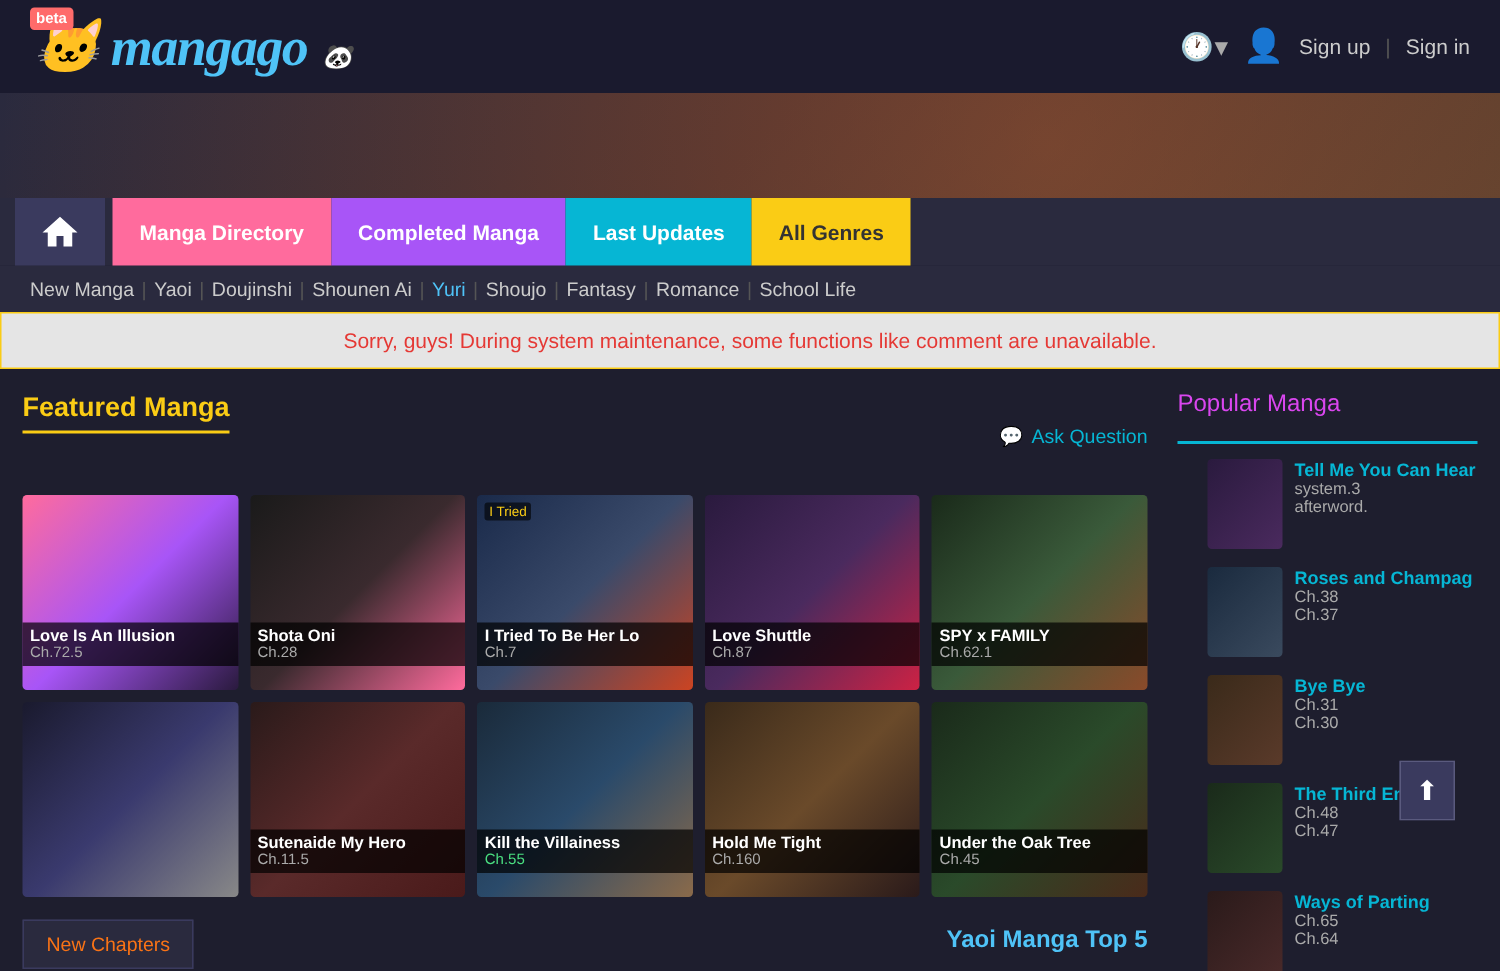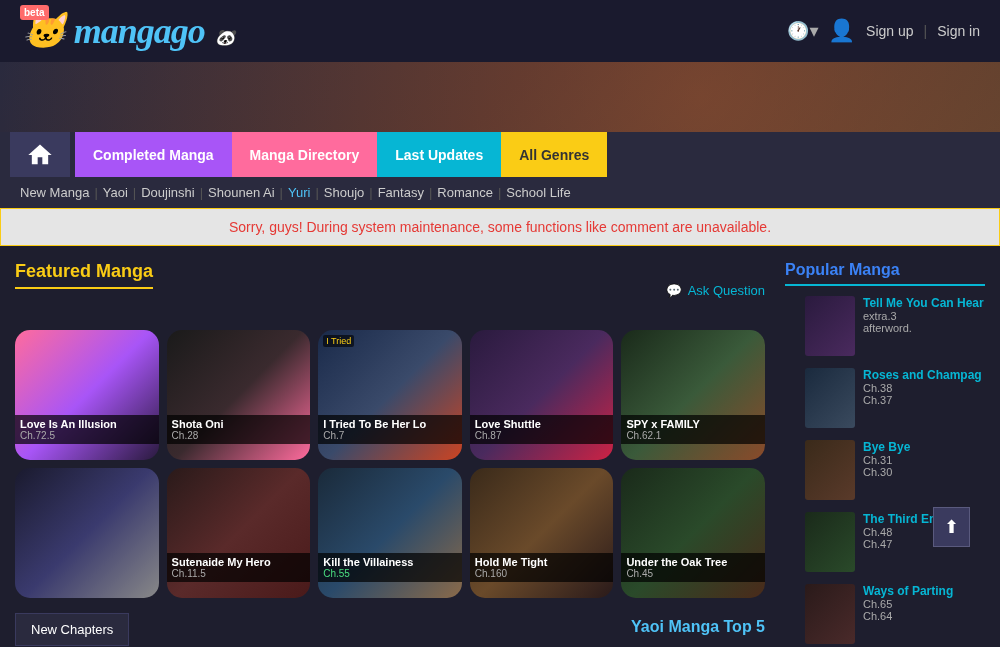--- a/index.html
+++ b/index.html
@@ -39,48 +39,48 @@
     .main { display: flex; padding: 15px; gap: 20px; background: #1e1e2e; }
     .left-content { flex: 1; }
     .right-sidebar { width: 200px; }
 
     
     .section-title { font-size: 18px; font-weight: bold; color: #facc15; border-bottom: 2px solid #facc15; padding-bottom: 5px; margin-bottom: 31px; display: inline-block; }
     .ask-question { float: right; color: #06b6d4; font-size: 13px; cursor: pointer; display: flex; align-items: center; gap: 5px; }
 
     .manga-grid { display: grid; grid-template-columns: repeat(5, 1fr); gap: 8px; margin-bottom: 15px; }
     .manga-card { position: relative; cursor: pointer; }
-    .manga-card-img { width: 100%; height: 130px; object-fit: cover; display: block; background: #3a3a5e; border-radius: 15px; overflow: hidden; position: relative; }
+    .manga-card-img { width: 100%; height: 130px; object-fit: cover; display: block; background: #3a3a5e; border-radius: 3px; overflow: hidden; position: relative; }
     .manga-card-info { position: absolute; bottom: 16px; left: 0; right: 0; background: rgba(0,0,0,0.7); padding: 3px 5px; }
     .manga-card-title { font-size: 11px; color: white; font-weight: bold; white-space: nowrap; overflow: hidden; text-overflow: ellipsis; }
     .manga-card-chapter { font-size: 10px; color: #aaa; }
     .manga-card-chapter.green { color: #4ade80; }
 
     
     .img-1 { background: linear-gradient(135deg, #ff6b9d, #a855f7, #2a1a3e); }
     .img-2 { background: linear-gradient(135deg, #1a1a1a, #3a2a2e, #ff6b9d); }
     .img-3 { background: linear-gradient(135deg, #1a2a4a, #3a4a6a, #cc4422); }
     .img-4 { background: linear-gradient(135deg, #2a1a3e, #4a2a5e, #cc2244); }
     .img-5 { background: linear-gradient(135deg, #1a2a1a, #3a5a3a, #8a4a2a); }
     .img-6 { background: linear-gradient(135deg, #1a1a2e, #3a3a6e, #888); }
     .img-7 { background: linear-gradient(135deg, #2a1a1a, #5a2a2a, #4a1a1a); }
     .img-8 { background: linear-gradient(135deg, #1a2a3a, #2a4a6a, #8a6a4a); }
     .img-9 { background: linear-gradient(135deg, #3a2a1a, #6a4a2a, #2a1a1a); }
     .img-10 { background: linear-gradient(135deg, #1a2a1a, #2a4a2a, #4a2a1a); }
 
     .manga-card-label { position: absolute; top: 5px; left: 5px; font-size: 9px; background: rgba(0,0,0,0.6); color: #facc15; padding: 1px 3px; border-radius: 2px; }
 
     
-    .new-chapters-btn { background: #2a2a3e; border: 1px solid #3a3a5e; color: #ffffff; padding: 8px 15px; cursor: pointer; font-size: 13px; display: inline-block; }
+    .new-chapters-btn { background: #2a2a3e; border: 1px solid #3a3a5e; color: #f97316; padding: 8px 15px; cursor: pointer; font-size: 13px; display: inline-block; }
 
     
     .yaoi-title { color: #4fc3f7; font-size: 16px; font-weight: bold; margin-bottom: 5px; }
 
     
-    .popular-title { font-size: 16px; font-weight: bold; color: #3b82f6; border-bottom: 2px solid #06b6d4; padding-bottom: 5px; margin-bottom: 10px; }
+    .popular-title { font-size: 16px; font-weight: normal; color: #d946ef; border-bottom: 2px solid #06b6d4; padding-bottom: 15px; margin-bottom: 10px; }
     .popular-item { display: flex; gap: 8px; margin-bottom: 12px; align-items: flex-start; padding-left: 20px; }
     .popular-thumb { width: 50px; height: 60px; border-radius: 3px; flex-shrink: 0; }
     .p-thumb-1 { background: linear-gradient(135deg, #2a1a3e, #4a2a5e); }
     .p-thumb-2 { background: linear-gradient(135deg, #1a2a3e, #3a4a5e); }
     .p-thumb-3 { background: linear-gradient(135deg, #3a2a1a, #5a3a2a); }
     .p-thumb-4 { background: linear-gradient(135deg, #1a2a1a, #2a4a2a); }
     .p-thumb-5 { background: linear-gradient(135deg, #2a1a1a, #4a2a2a); }
     .popular-info { flex: 1; }
     .popular-manga-title { font-size: 12px; color: #06b6d4; font-weight: bold; cursor: pointer; }
     .popular-chapter { font-size: 11px; color: #aaa; }
@@ -113,22 +113,22 @@
 <div class="header-banner">
   <div class="header-banner-bg"></div>
 </div>
 
 <div class="nav">
   <div class="nav-home">
     <svg viewBox="0 0 24 24">
         <path d="M10 20v-6h4v6h5v-8h3L12 3 2 12h3v8z"></path>
       </svg>
   </div>
+  <button class="nav-btn nav-btn-pink">Manga Directory</button>
   <button class="nav-btn nav-btn-purple">Completed Manga</button>
-  <button class="nav-btn nav-btn-pink">Manga Directory</button>
   <button class="nav-btn nav-btn-teal">Last Updates</button>
   <button class="nav-btn nav-btn-yellow">All Genres</button>
 </div>
 
 <div class="sub-nav">
   <a href="#">New Manga</a>
   <span class="divider">|</span>
   <a href="#">Yaoi</a>
   <span class="divider">|</span>
   <a href="#">Doujinshi</a>
@@ -256,21 +256,21 @@
     </div>
   </div>
 
   <div class="right-sidebar">
     <div class="popular-title">Popular Manga</div>
     <div id="popular-list">
         <div class="popular-item">
     <div class="popular-thumb p-thumb-1"></div>
     <div class="popular-info">
       <div class="popular-manga-title">Tell Me You Can Hear</div>
-      <div class="popular-chapter">extra.3</div>
+      <div class="popular-chapter">system.3</div>
             <div class="popular-chapter">afterword.</div>
     </div>
   </div>
         <div class="popular-item">
     <div class="popular-thumb p-thumb-2"></div>
     <div class="popular-info">
       <div class="popular-manga-title">Roses and Champag</div>
       <div class="popular-chapter">Ch.38</div>
             <div class="popular-chapter">Ch.37</div>
     </div>

